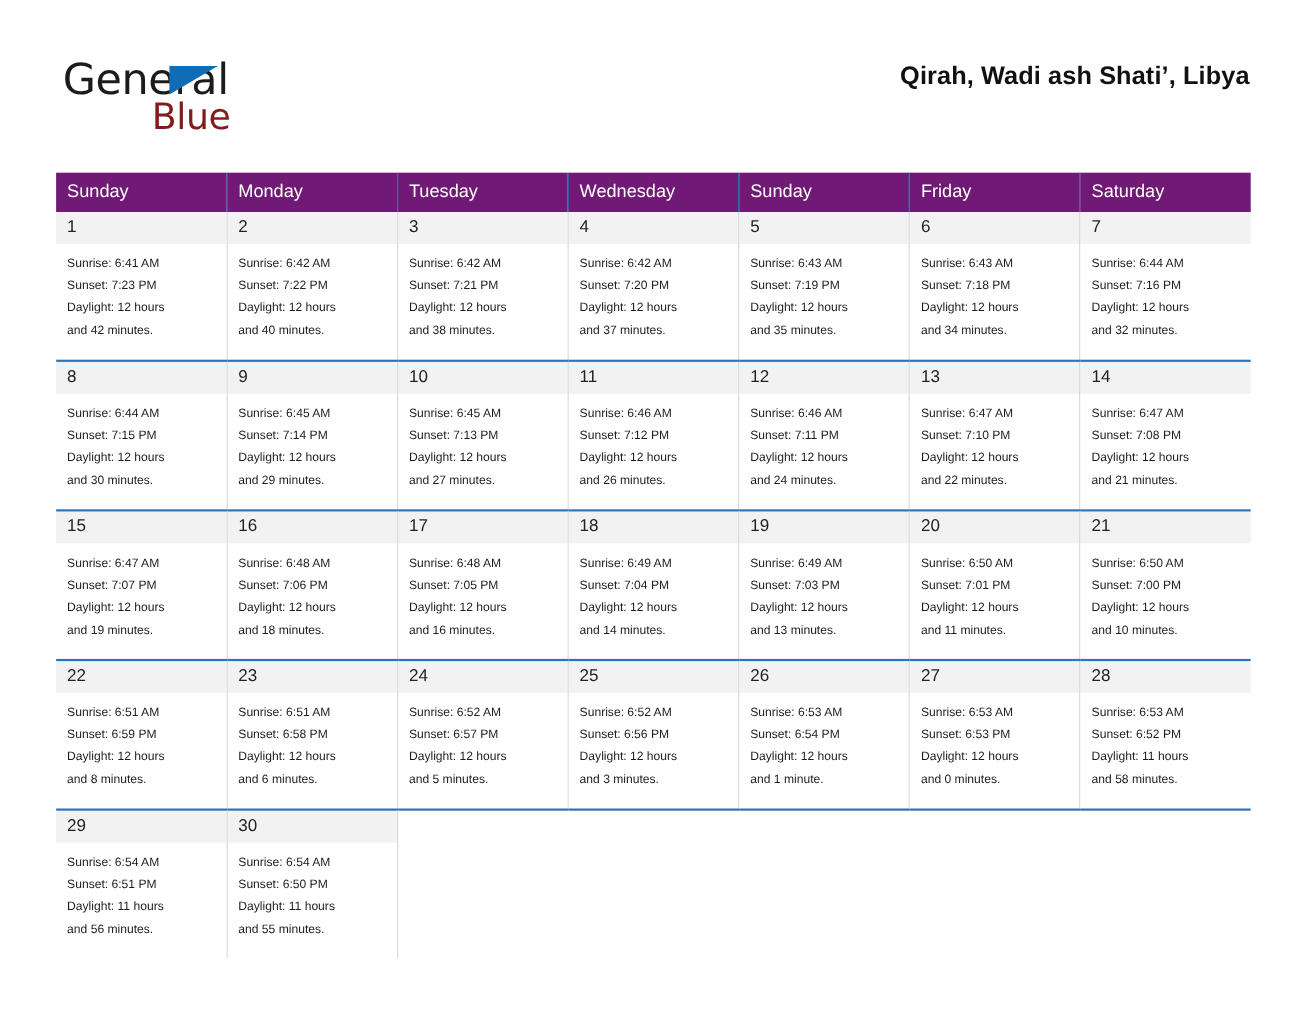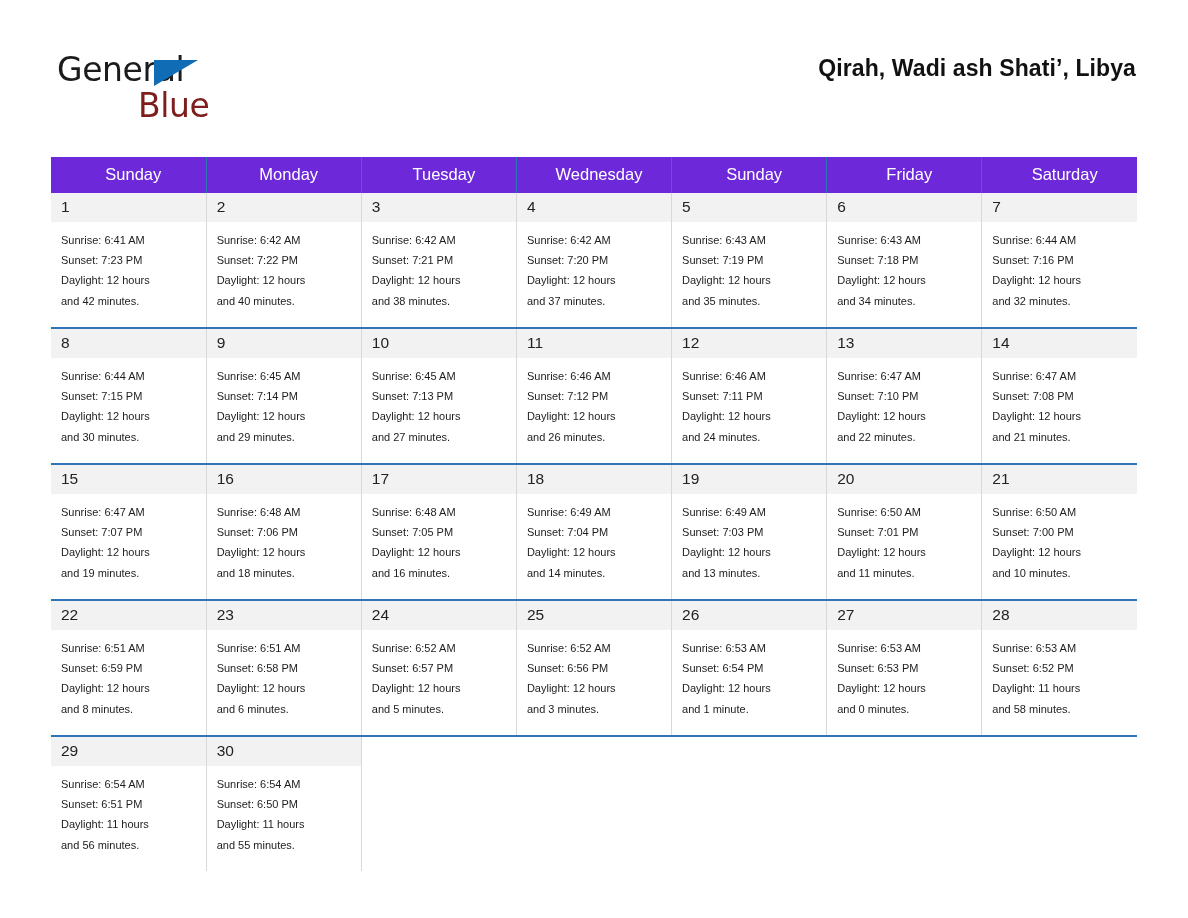--- a/index.html
+++ b/index.html
@@ -32,21 +32,21 @@
   .logo {
     position: relative;
     width: 150px;
     height: 72px;
     user-select: none;
   }
   .logo-general {
     position: absolute;
     left: 0;
     top: 6px;
-    font-size: 33px;
+    font-size: 39px;
     letter-spacing: -0.4px;
     color: #1b1b1b;
     font-family: "DejaVu Sans", sans-serif;
     font-weight: 400;
   }
   .logo-tri {
     position: absolute;
     left: 97px;
     top: 16px;
     width: 0;
@@ -91,25 +91,25 @@
     left: 51px;
     top: 157px;
     width: 1086px;
   }
   table.cal {
     border-collapse: collapse;
     table-layout: fixed;
     width: 1086px;
   }
   table.cal th {
-    background: #6d28d9;
+    background: #701a75;
     color: #ffffff;
     font-weight: 400;
     font-size: 16.5px;
-    text-align: center;
+    text-align: left;
     padding: 8px 0 9px 10px;
     height: 17px;
     border-right: 1px solid #2e75b6;
   }
   table.cal th:last-child { border-right: none; }
 
   td.daycell {
     vertical-align: top;
     padding: 0;
     border-right: 1px solid #d8d8d8;

